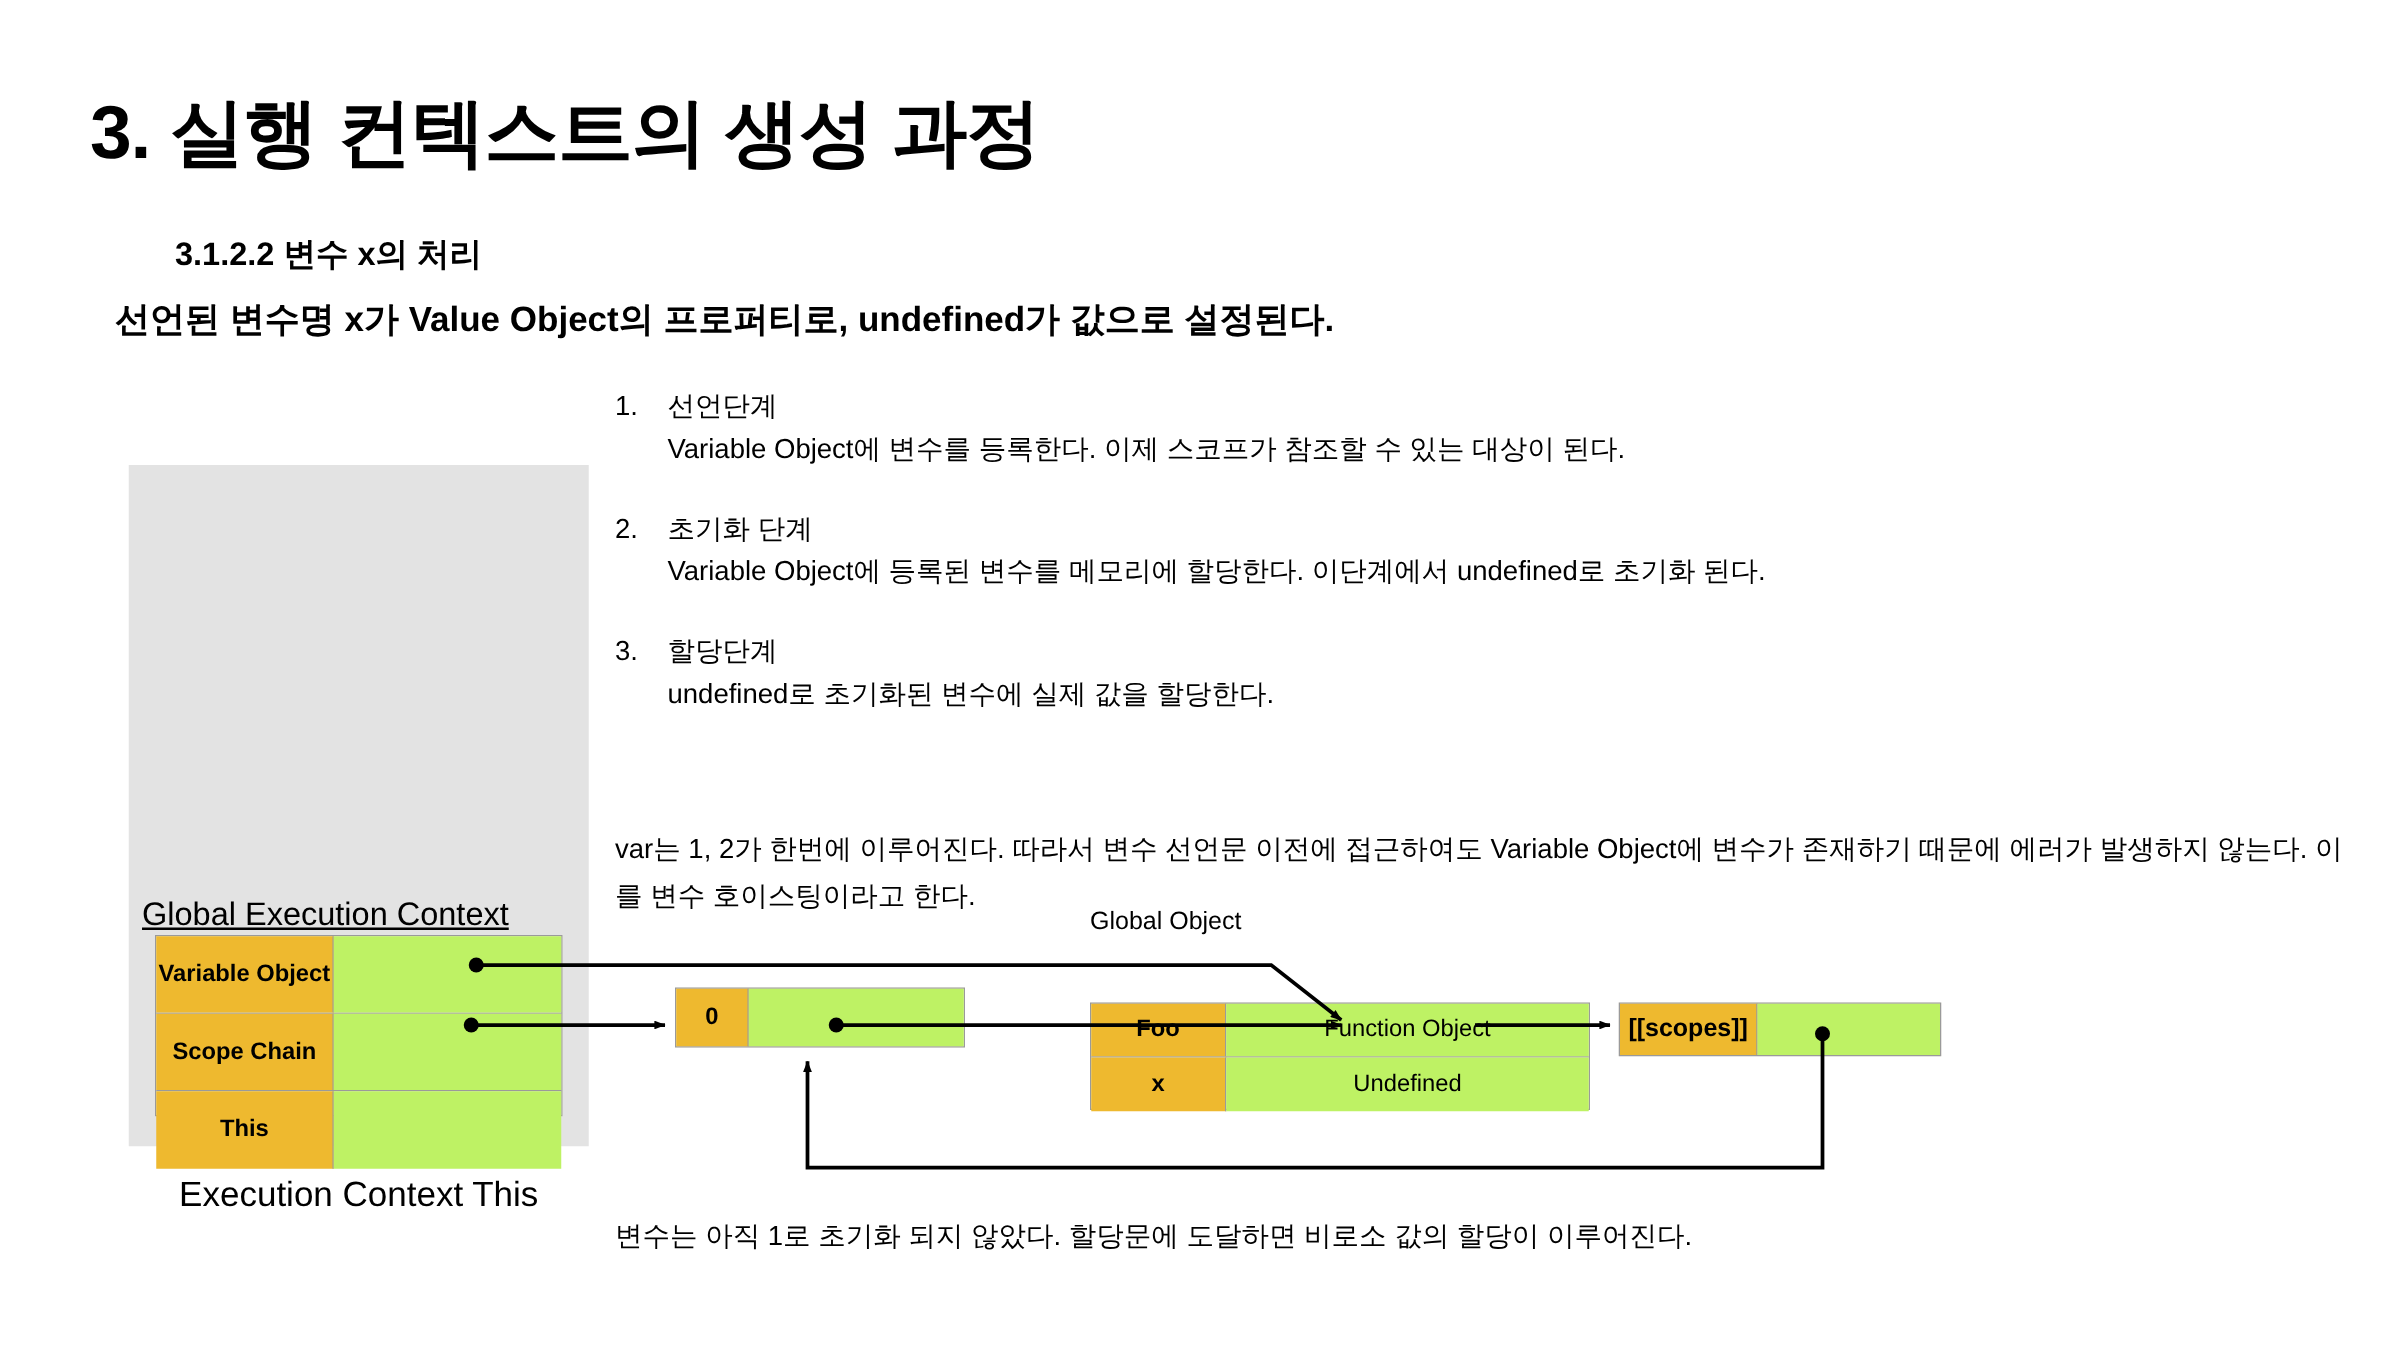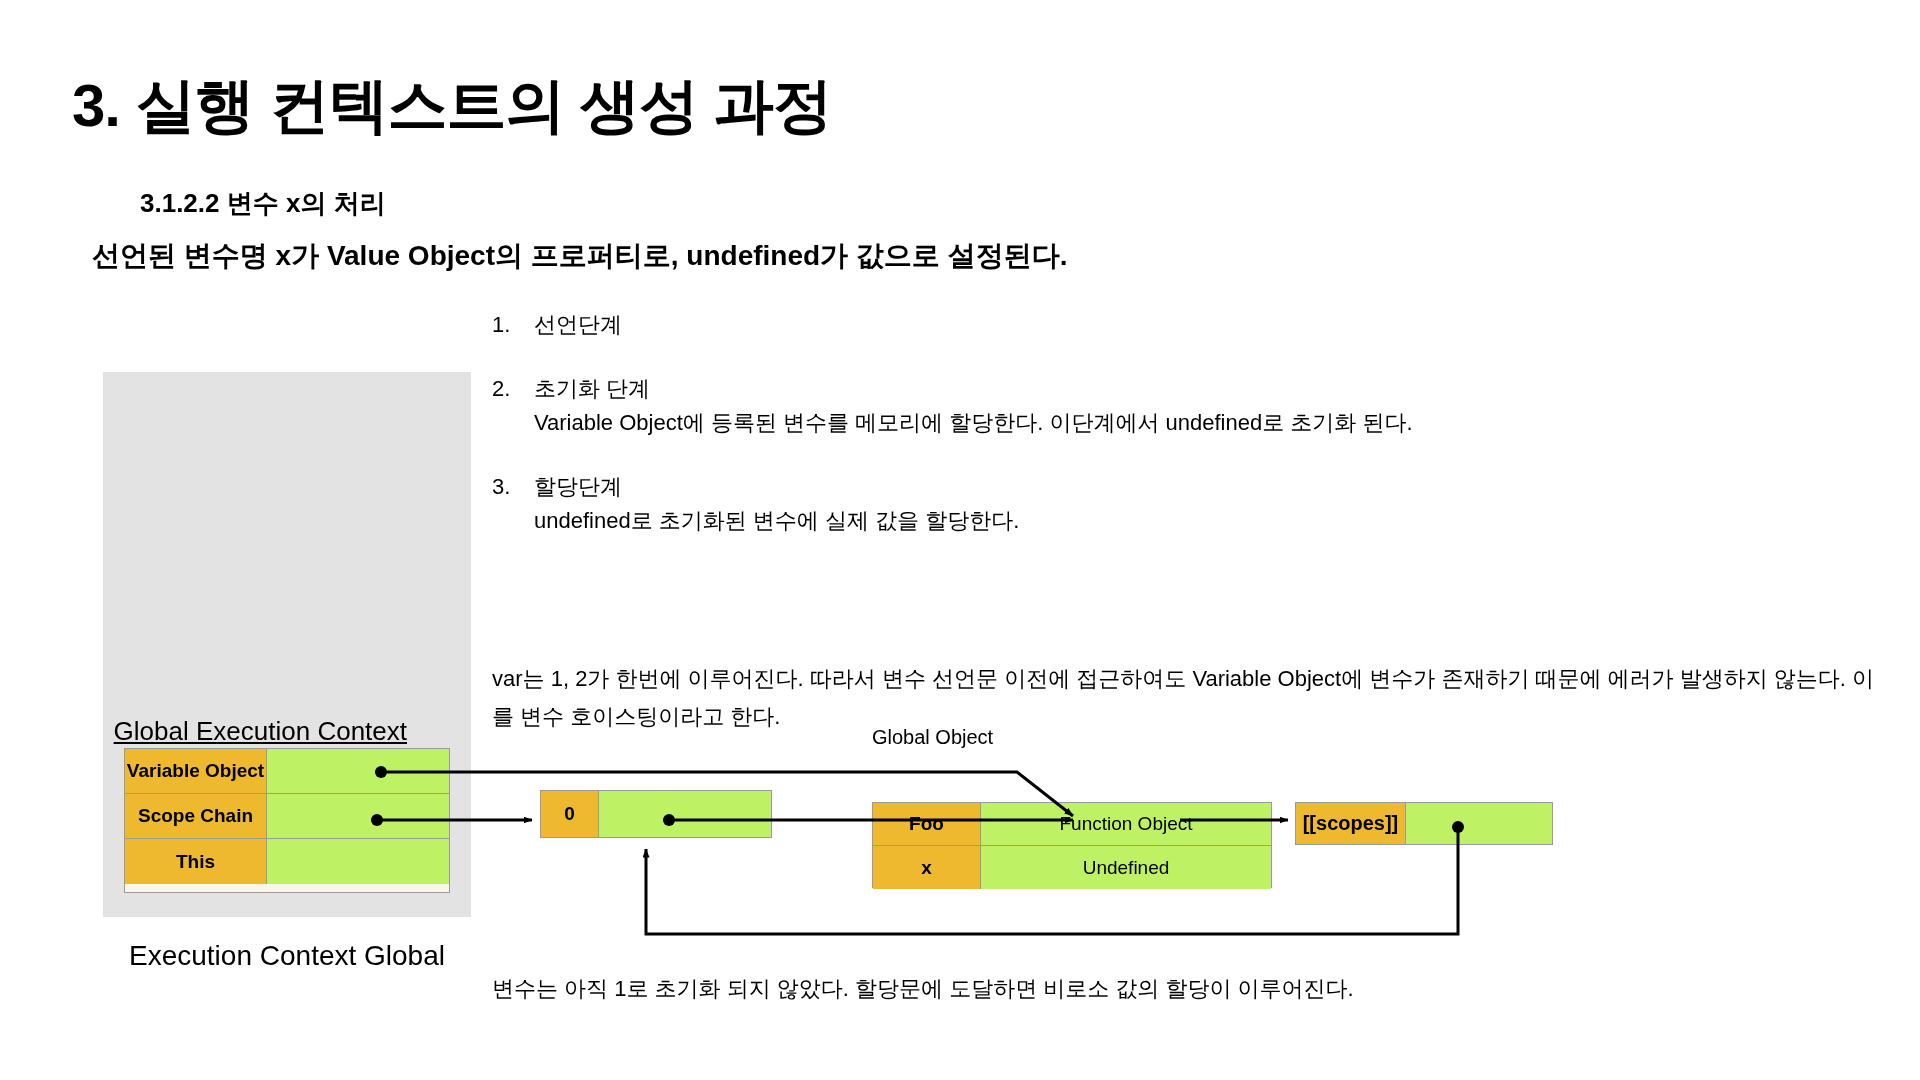--- a/index.html
+++ b/index.html
@@ -169,21 +169,21 @@
     display: flex;
     align-items: center;
     justify-content: center;
     font-size: 19px;
     color: #000;
     flex: 1;
   }
 
   
   #ec-table { left: 124px; top: 748px; width: 326px; height: 145px; }
-  #ec-table .kvrow { height: 45px; }
+  #ec-table .kvrow { height: 62px; }
   #ec-table .kvkey { width: 142px; }
 
   
   #scope-array { left: 540px; top: 790px; width: 232px; height: 48px; }
   #scope-array .kvrow { height: 46px; }
   #scope-array .kvkey { width: 58px; }
 
   
   #global-object-label {
     position: absolute;
@@ -211,20 +211,21 @@
 <div id="subtitle-section">3.1.2.2 변수 x의 처리</div>
 
 <div id="subtitle-desc">선언된 변수명 x가 Value Object의 프로퍼티로, undefined가 값으로 설정된다.</div>
 
 <div id="steps">
 
   <div class="step">
     <div class="step-num">1.</div>
     <div class="step-body">
       <div class="step-title">선언단계</div>
+      <div class="step-text">Variable Object에 변수를 등록한다. 이제 스코프가 참조할 수 있는 대상이 된다.</div>
     </div>
   </div>
 
   <div class="step">
     <div class="step-num">2.</div>
     <div class="step-body">
       <div class="step-title">초기화 단계</div>
       <div class="step-text">Variable Object에 등록된 변수를 메모리에 할당한다. 이단계에서 undefined로 초기화 된다.</div>
     </div>
   </div>
@@ -257,21 +258,21 @@
     <div class="kvrow">
       <div class="kvkey">Scope Chain</div>
       <div class="kvval"></div>
     </div>
     <div class="kvrow">
       <div class="kvkey">This</div>
       <div class="kvval"></div>
     </div>
   </div>
 
-  <div id="stack-caption">Execution Context Global</div>
+  <div id="stack-caption">Execution Context This</div>
 
   <div id="scope-array" class="kvtable">
     <div class="kvrow">
       <div class="kvkey">0</div>
       <div class="kvval"></div>
     </div>
   </div>
 
   <div id="global-object-label">Global Object</div>
 

